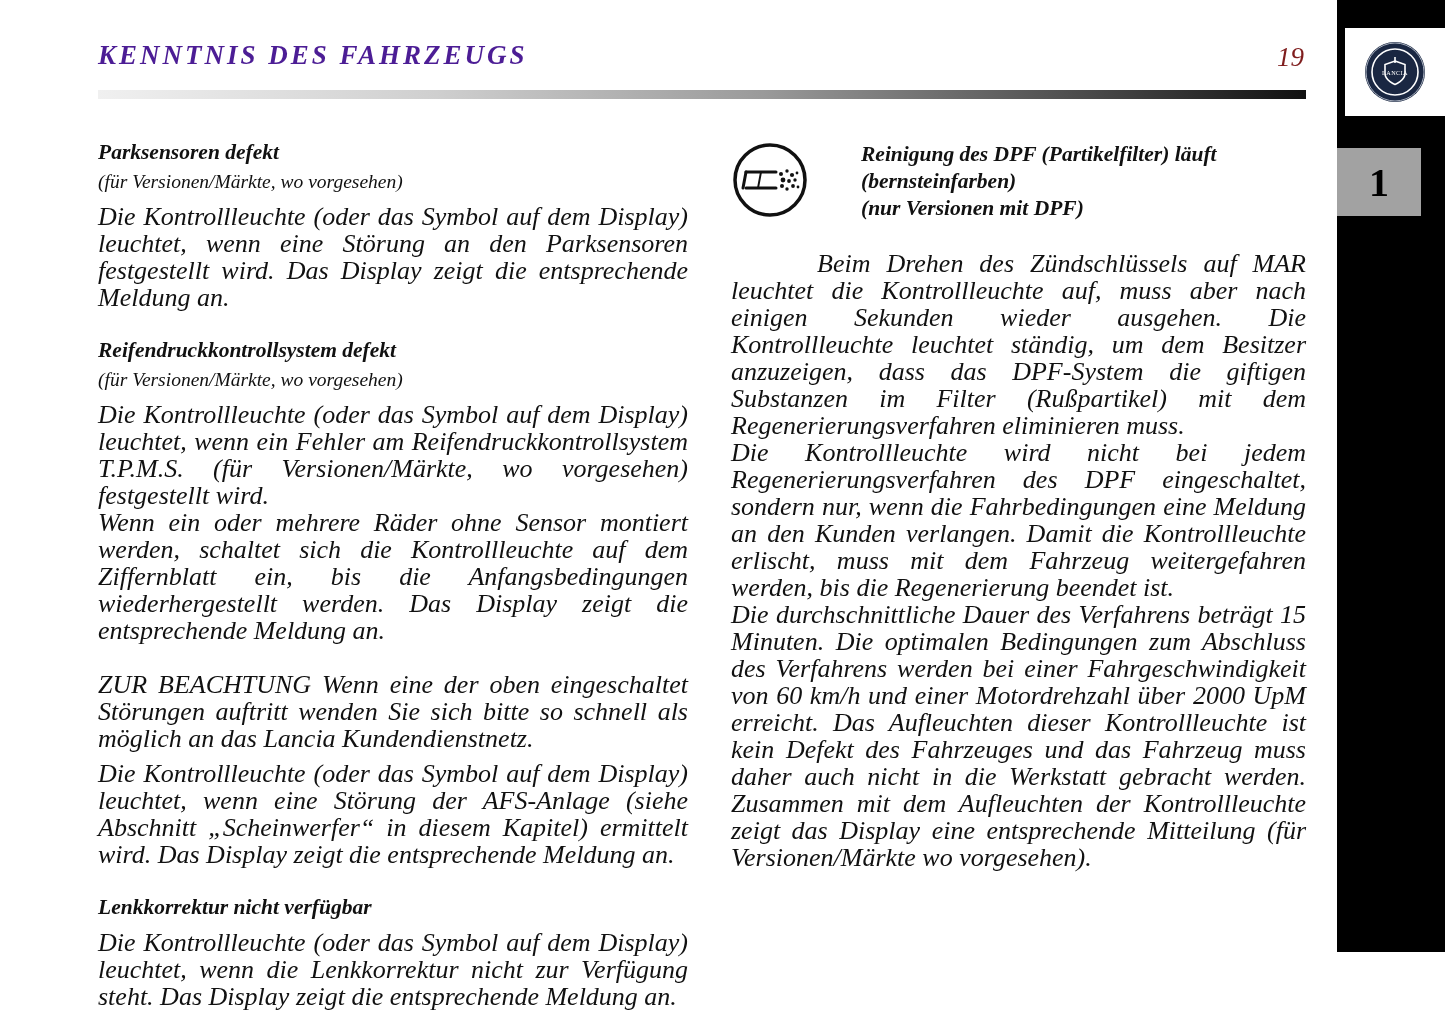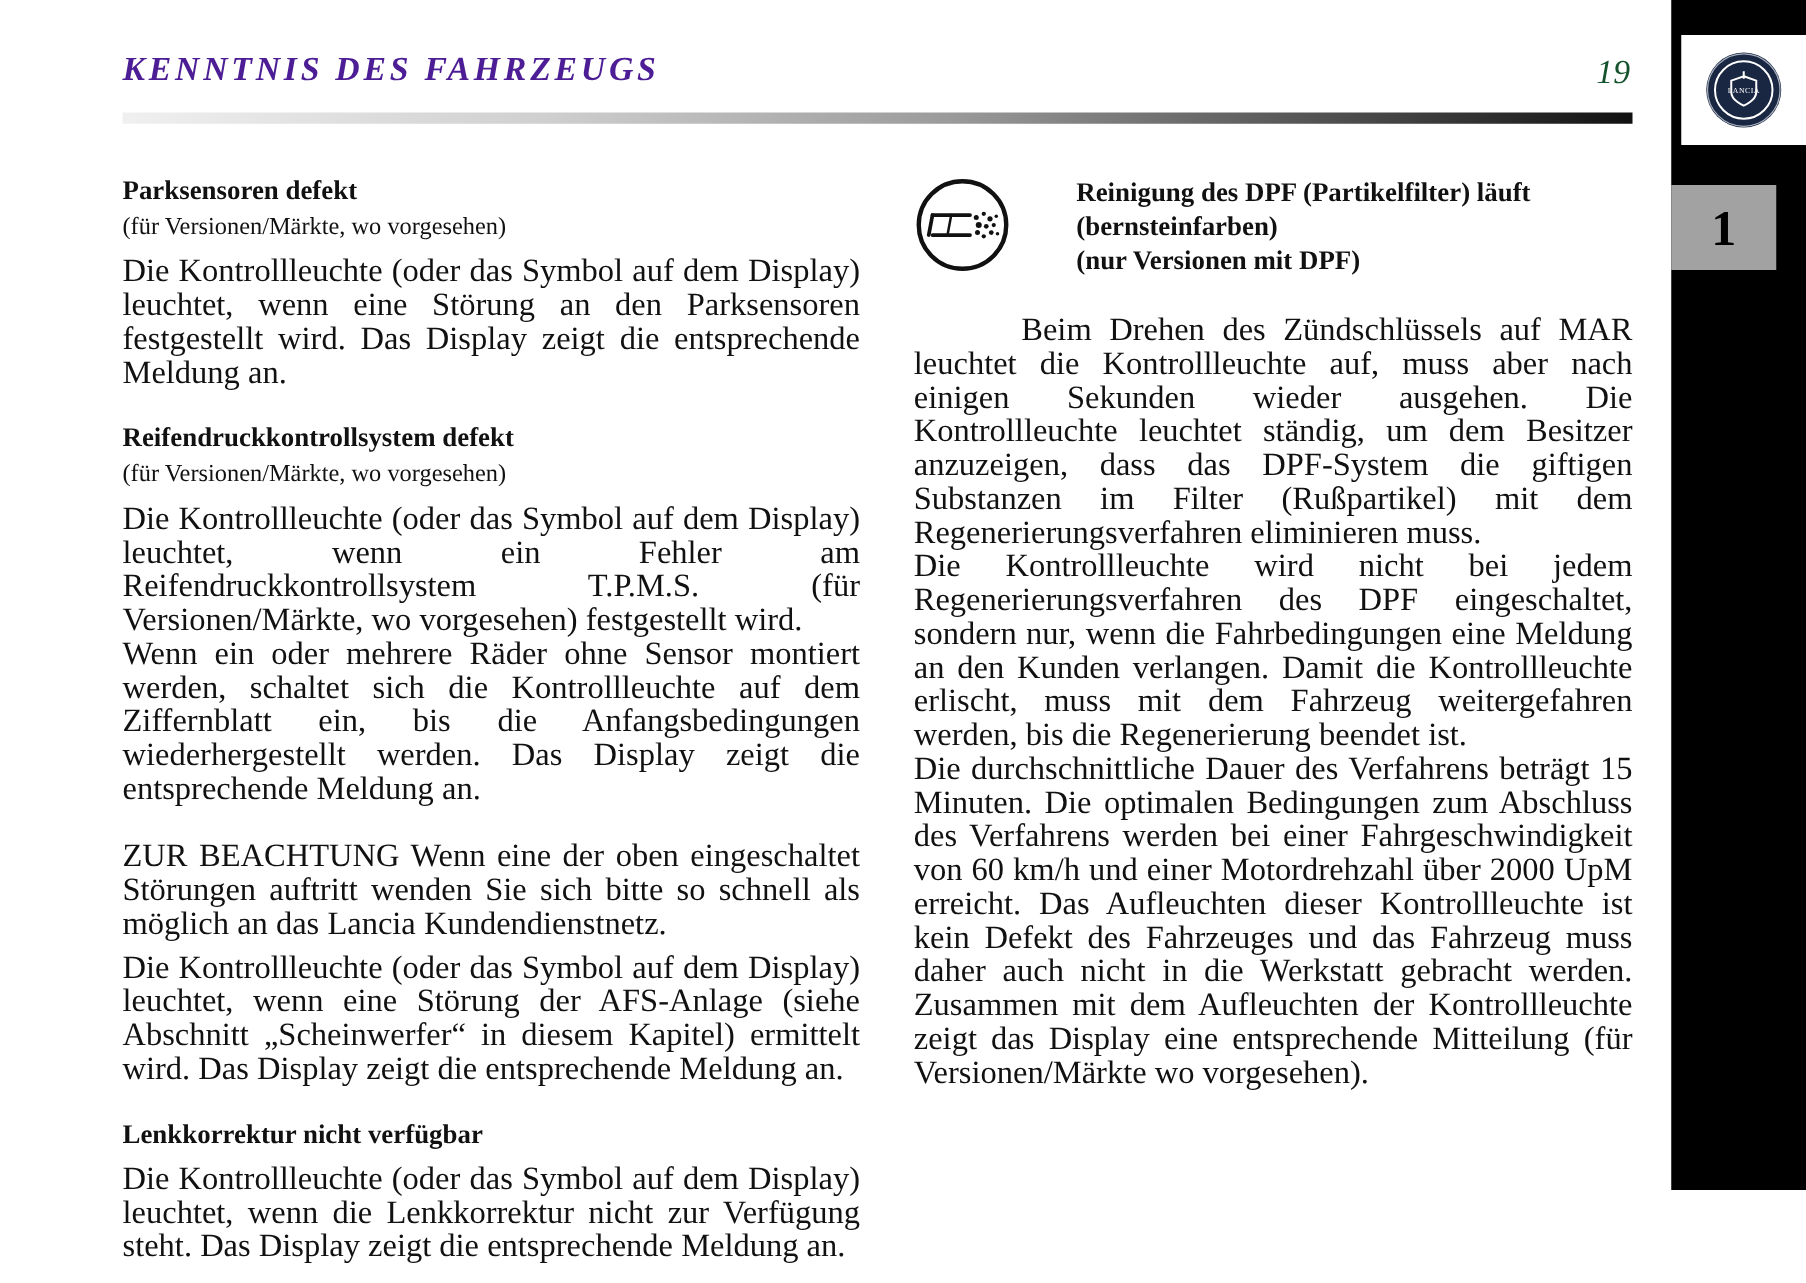--- a/index.html
+++ b/index.html
@@ -42,31 +42,31 @@
   }
   .header-row { position: relative; height: 40px; }
   .header-title {
     text-align: left;
     font-style: italic; font-weight: bold;
     font-size: 27px; letter-spacing: 3px;
     color: #4c1d95;
   }
   .page-number {
     position: absolute; right: 2px; top: 2px;
-    font-style: italic; font-size: 27px; color: #14532d;
+    font-style: italic; font-size: 27px; color: #7f1d1d;
   }
   .header-rule {
     margin-top: 10px;
     height: 9px;
     background: linear-gradient(to right, #f0f0f0 0%, #cfcfcf 28%, #9a9a9a 55%, #4a4a4a 82%, #111 100%);
   }
 
   
   .columns {
-    display: flex; margin-top: 40px;
+    display: flex; margin-top: 40px; font-style: italic;
   }
   .col-left  { width: 590px; margin-right: 43px; }
   .col-right { width: 575px; }
 
   h2.sec-title {
     font-size: 21.5px; font-weight: bold;
     margin: 26px 0 2px 0; line-height: 27px;
   }
   h2.sec-title.first { margin-top: 0; }
   .sec-subtitle {

